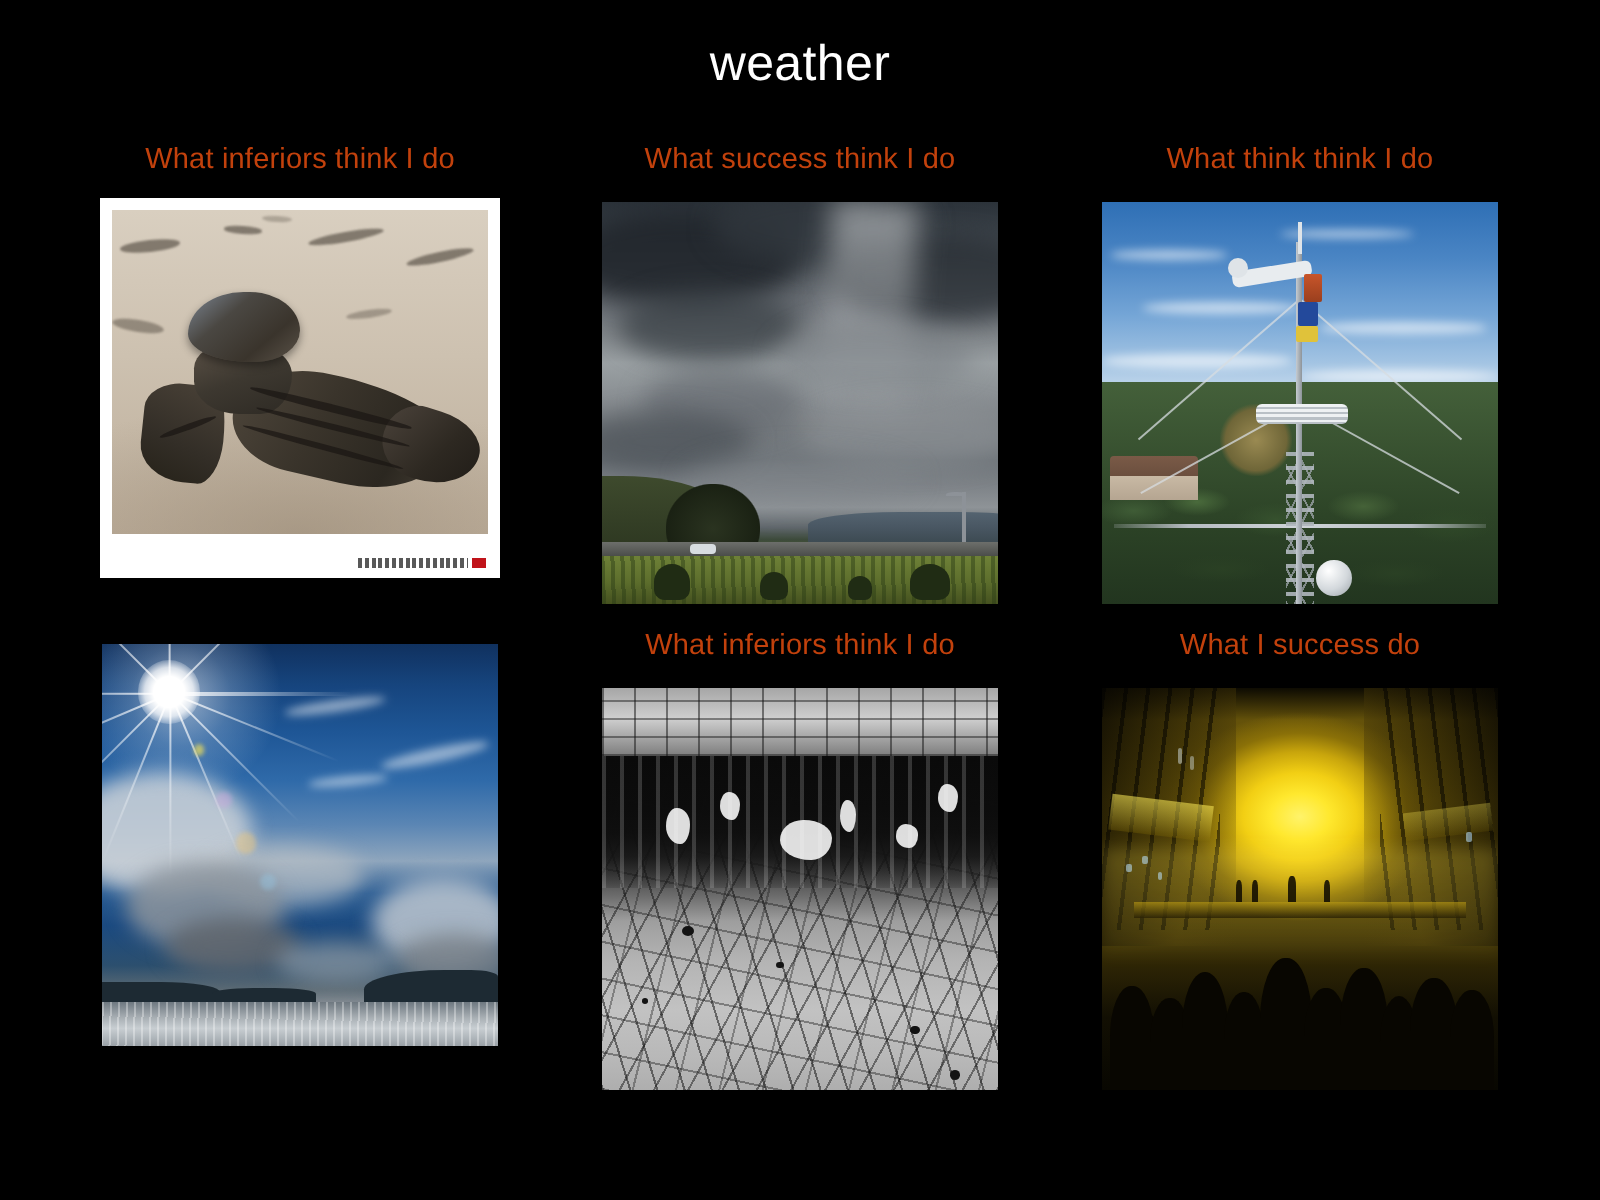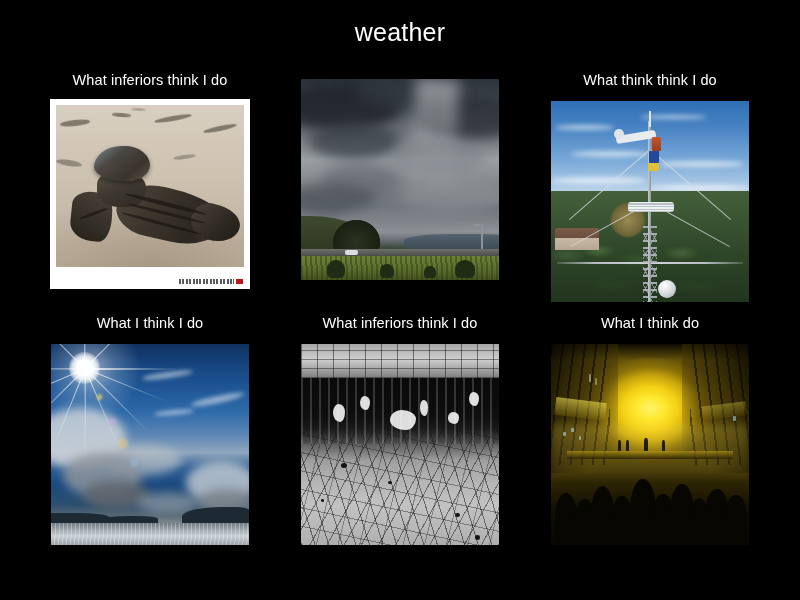--- a/index.html
+++ b/index.html
@@ -59,21 +59,21 @@
   .cell.c2 { left: 525px; top: 0px;   }
   .cell.c3 { left: 25px;  top: 243px; }
   .cell.c4 { left: 275px; top: 243px; }
   .cell.c5 { left: 525px; top: 243px; }
 
   .caption {
     width: 250px;
     text-align: center;
     font-size: 14.5px;
     line-height: 20px;
-    color: #ffffff;
+    color: #c2410c;
     height: 22px;
     letter-spacing: 0.1px;
   }
 
   .photo-wrap {
     position: relative;
     margin: 7px auto 0 auto;
     overflow: hidden;
   }
 
@@ -777,20 +777,21 @@
           <div class="wood-strand ws4"></div>
         </div>
         <div class="watermark">
           <span class="wm-text"></span>
           <span class="wm-dot"></span>
         </div>
       </div>
     </div>
 
     <div class="cell c1">
+      <div class="caption">What success think I do</div>
       <div class="photo-wrap p-storm">
         <div class="photo ph2">
           <div class="cloud-blob cb1"></div>
           <div class="cloud-blob cb2"></div>
           <div class="cloud-blob cb3"></div>
           <div class="light-shaft"></div>
           <div class="cloud-blob cb4"></div>
           <div class="cloud-blob cb5"></div>
           <div class="cloud-blob cb6"></div>
           <div class="cloud-blob cb7"></div>
@@ -837,21 +838,20 @@
           <div class="sensor-a"></div>
           <div class="sensor-b"></div>
           <div class="sensor-c"></div>
           <div class="radiation-shield"></div>
           <div class="dome"></div>
         </div>
       </div>
     </div>
 
     <div class="cell c3">
-      <div class="caption">What I think I do</div>
       <div class="photo-wrap p-sunsea">
         <div class="photo ph4">
           <div class="cirrus ci1"></div>
           <div class="cirrus ci2"></div>
           <div class="cirrus ci3"></div>
           <div class="storm-cloud sc1"></div>
           <div class="storm-cloud sc3"></div>
           <div class="storm-cloud sc2"></div>
           <div class="storm-cloud sc5"></div>
           <div class="storm-cloud sc4"></div>
@@ -898,21 +898,21 @@
           <div class="crack-spot cs1"></div>
           <div class="crack-spot cs2"></div>
           <div class="crack-spot cs3"></div>
           <div class="crack-spot cs4"></div>
           <div class="crack-spot cs5"></div>
         </div>
       </div>
     </div>
 
     <div class="cell c5">
-      <div class="caption">What I think do</div>
+      <div class="caption">What I success do</div>
       <div class="photo-wrap p-weatherproj">
         <div class="photo ph6">
           <div class="mirror-ceiling"></div>
           <div class="hall-wall-l"></div>
           <div class="hall-wall-r"></div>
           <div class="ribs-l"></div>
           <div class="ribs-r"></div>
           <div class="balcony-l"></div>
           <div class="balcony-r"></div>
           <div class="haze"></div>

